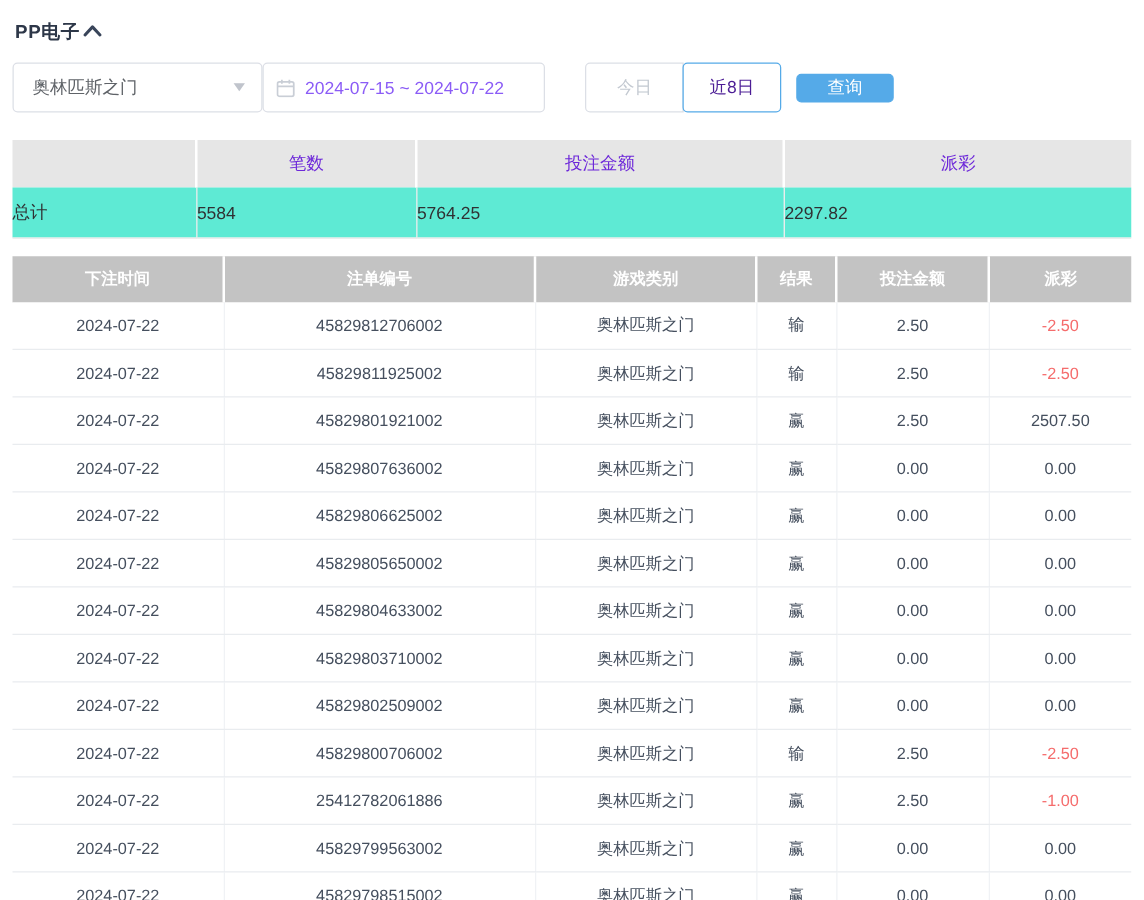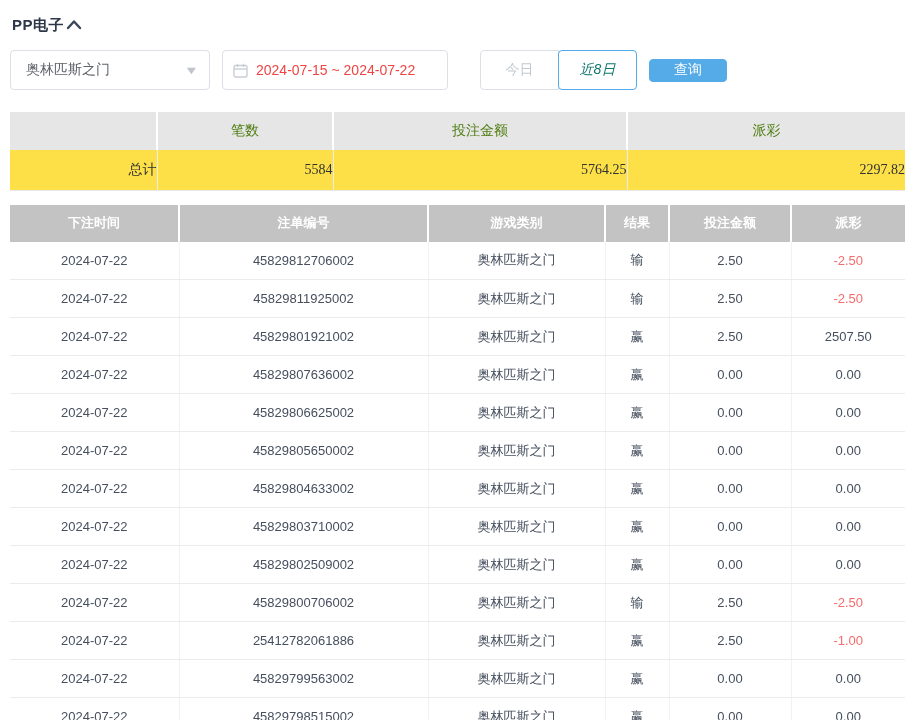--- a/index.html
+++ b/index.html
@@ -38,46 +38,44 @@
     display: flex; align-items: center; justify-content: space-between;
     padding: 0 12px 0 15px;
     font-size: 14px; color: #5f6368;
     background: #fff; cursor: pointer;
   }
   .caret { color: #c0c4cc; font-size: 11px; transform: scaleX(1.4); }
   .date-box {
     width: 226px; height: 40px;
     border: 1px solid #dcdfe6; border-radius: 4px;
     display: flex; align-items: center;
-    margin-left: 12px;
     padding: 17px 10px;
-    font-size: 14px; color: #ef4444;
+    font-size: 14px; color: #8b5cf6;
     background: #fff; cursor: pointer;
   }
   .date-box .txt { margin-left: 8px; white-space: nowrap; }
   .btn-group { display: flex; margin-left: 12px; height: 40px; padding-left: 20px; }
   .qbtn {
     width: 79px; height: 40px;
     background: #fff;
     border: 1px solid #dcdfe6;
     color: #c3c9d1;
     font-size: 14px;
     display: flex; align-items: center; justify-content: center;
     cursor: pointer;
     font-family: inherit;
   }
   .qbtn + .qbtn { margin-left: -1px; }
   .qbtn:first-child { border-radius: 4px 0 0 4px; }
   .qbtn.active {
     border: 1px solid #55aae8;
-    color: #0f766e;
+    color: #4c1d95;
     border-radius: 4px;
     z-index: 2;
     position: relative;
-    font-style: italic;
   }
   .query-btn {
     width: 78px; height: 23px;
     margin-left: 12px;
     background: #55aae8;
     border: 1px solid #55aae8;
     border-radius: 4px;
     color: #fff; font-size: 14px;
     cursor: pointer;
     font-family: inherit;
@@ -85,35 +83,34 @@
 
   
   table { border-collapse: collapse; table-layout: fixed; }
   .summary-table {
     margin: 22px 10px 0 10px;
     width: 895px;
     font-size: 14px;
   }
   .summary-table th {
     background: #e6e6e6;
-    color: #4d7c0f;
+    color: #6d28d9;
     font-weight: normal;
     height: 38px;
     text-align: center;
     border-right: 2px solid #fff;
   }
   .summary-table th:last-child { border-right: none; }
   .summary-table td {
     height: 40px;
-    text-align: right;
+    text-align: left;
     color: #303133;
-    background: #fde047;
+    background: #5eead4;
     border-bottom: 1px solid #e8e8e8;
     border-right: 1px solid #ececec;
-    font-family: Liberation Serif, serif;
   }
   .summary-table td:last-child { border-right: none; }
 
   
   .bet-table {
     margin: 14px 10px 0 10px;
     width: 895px;
     font-size: 13px;
   }
   .bet-table th {

